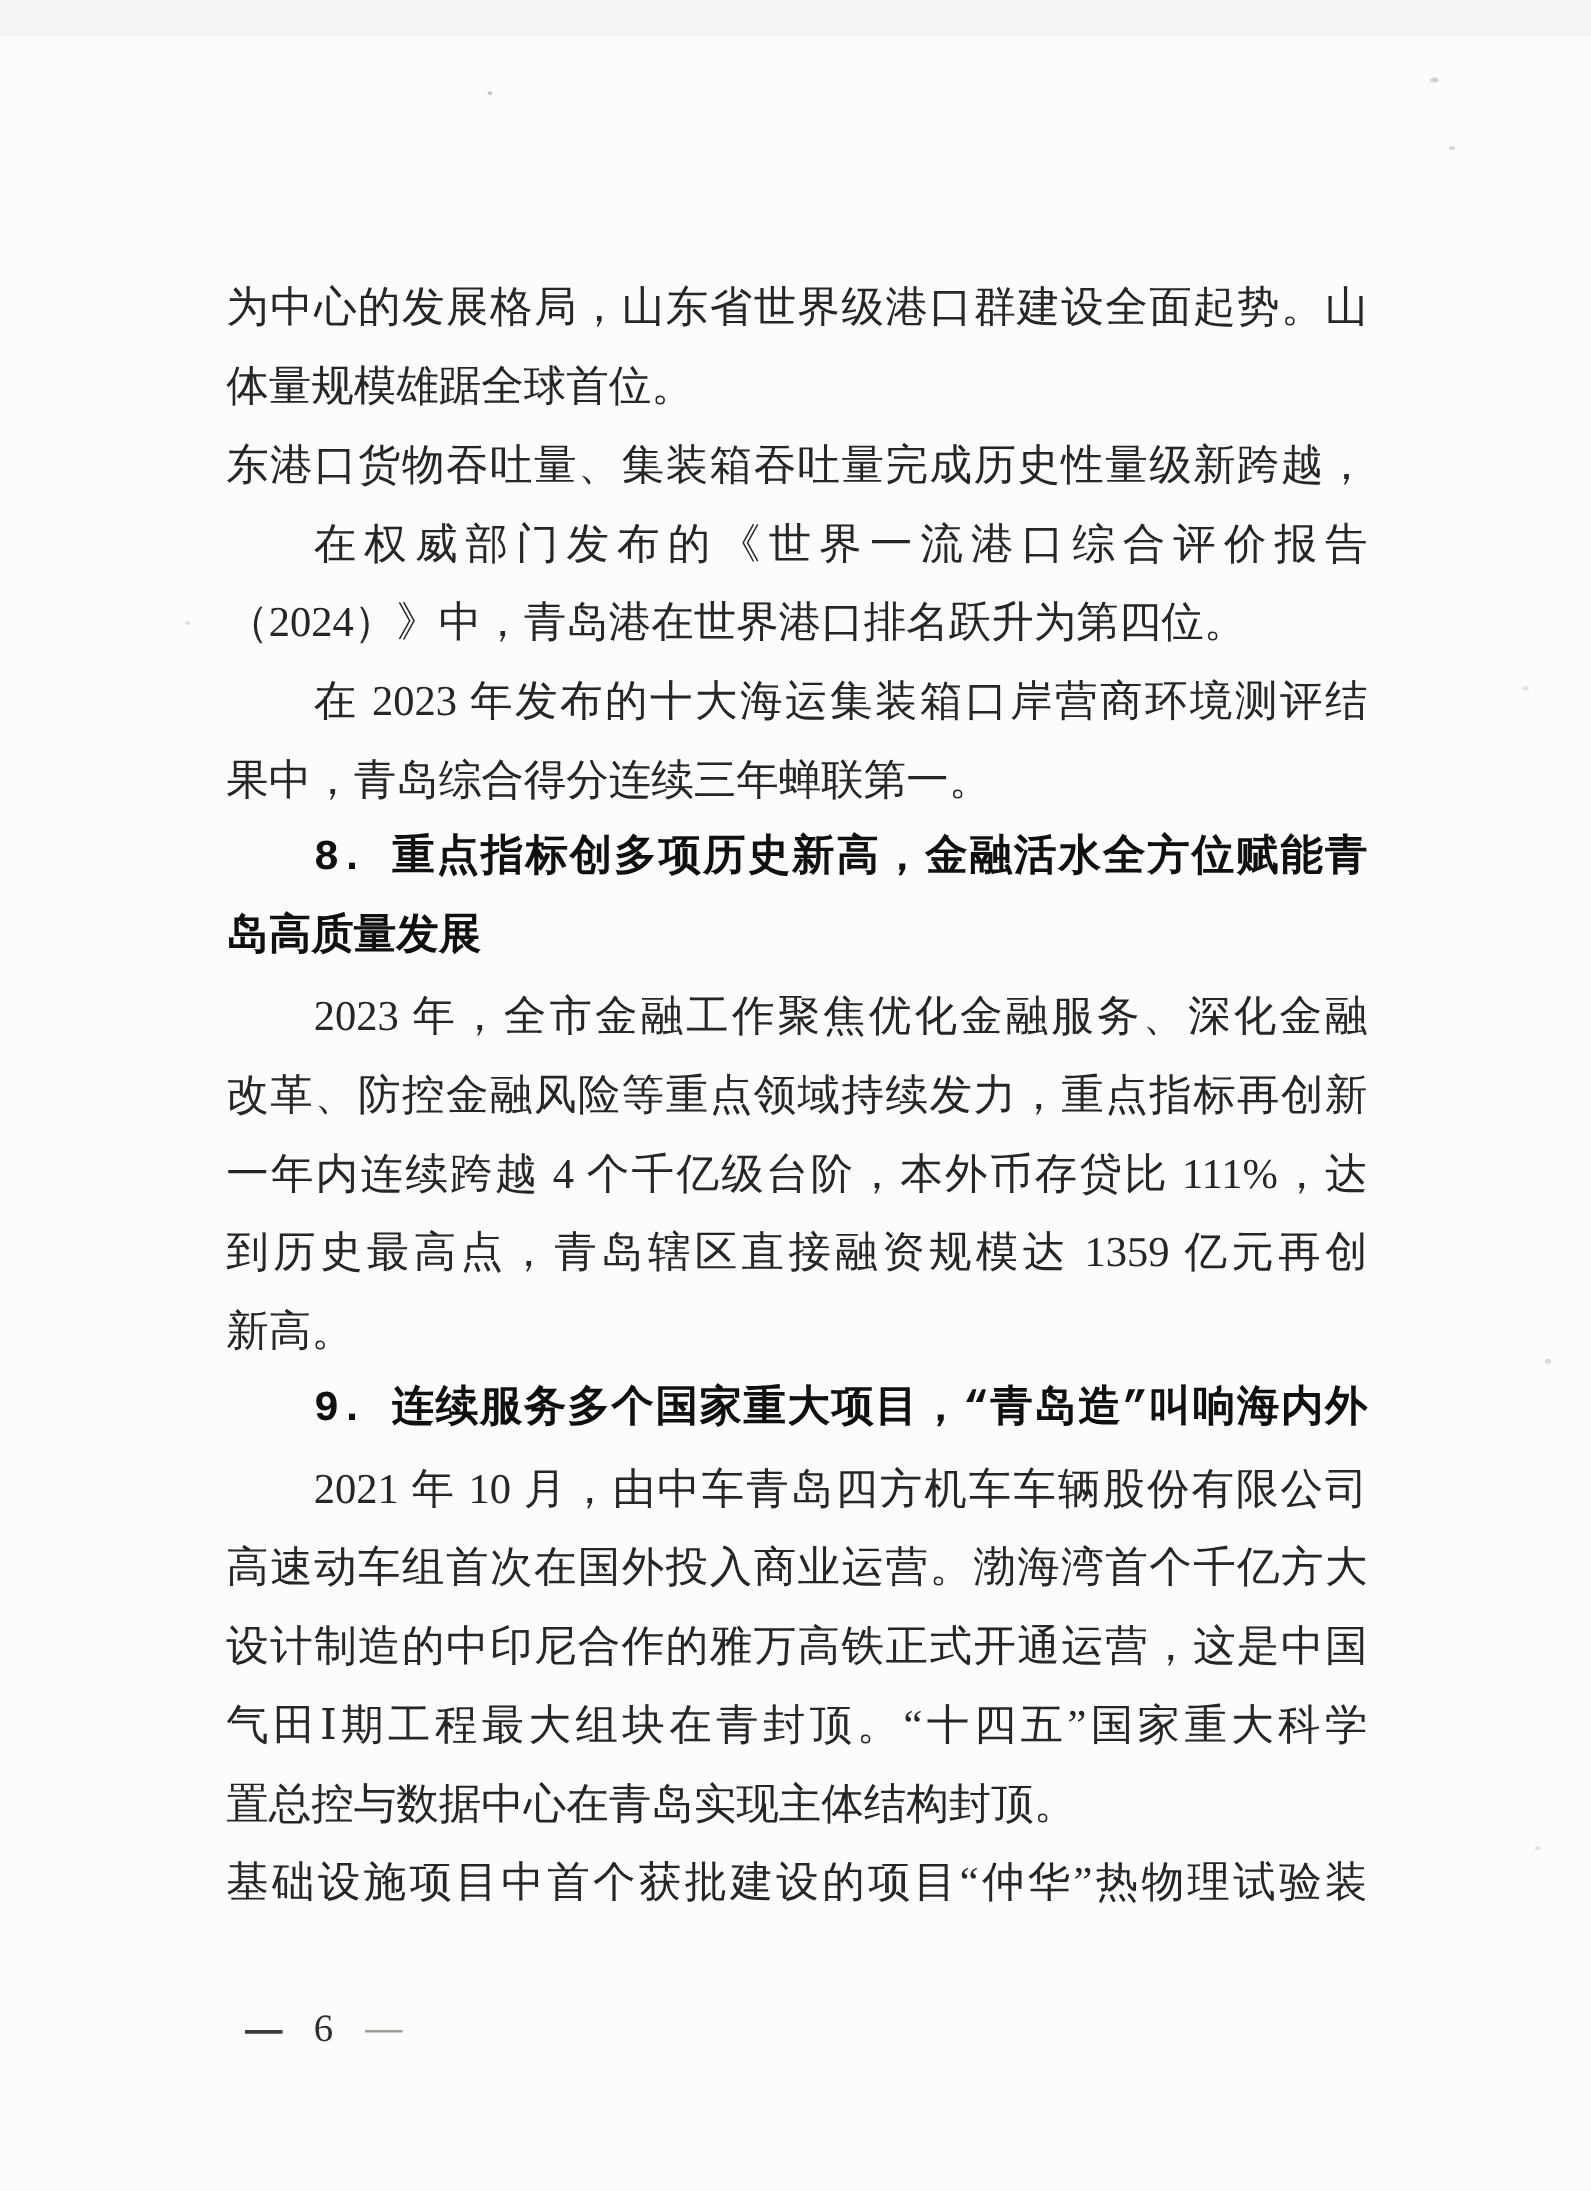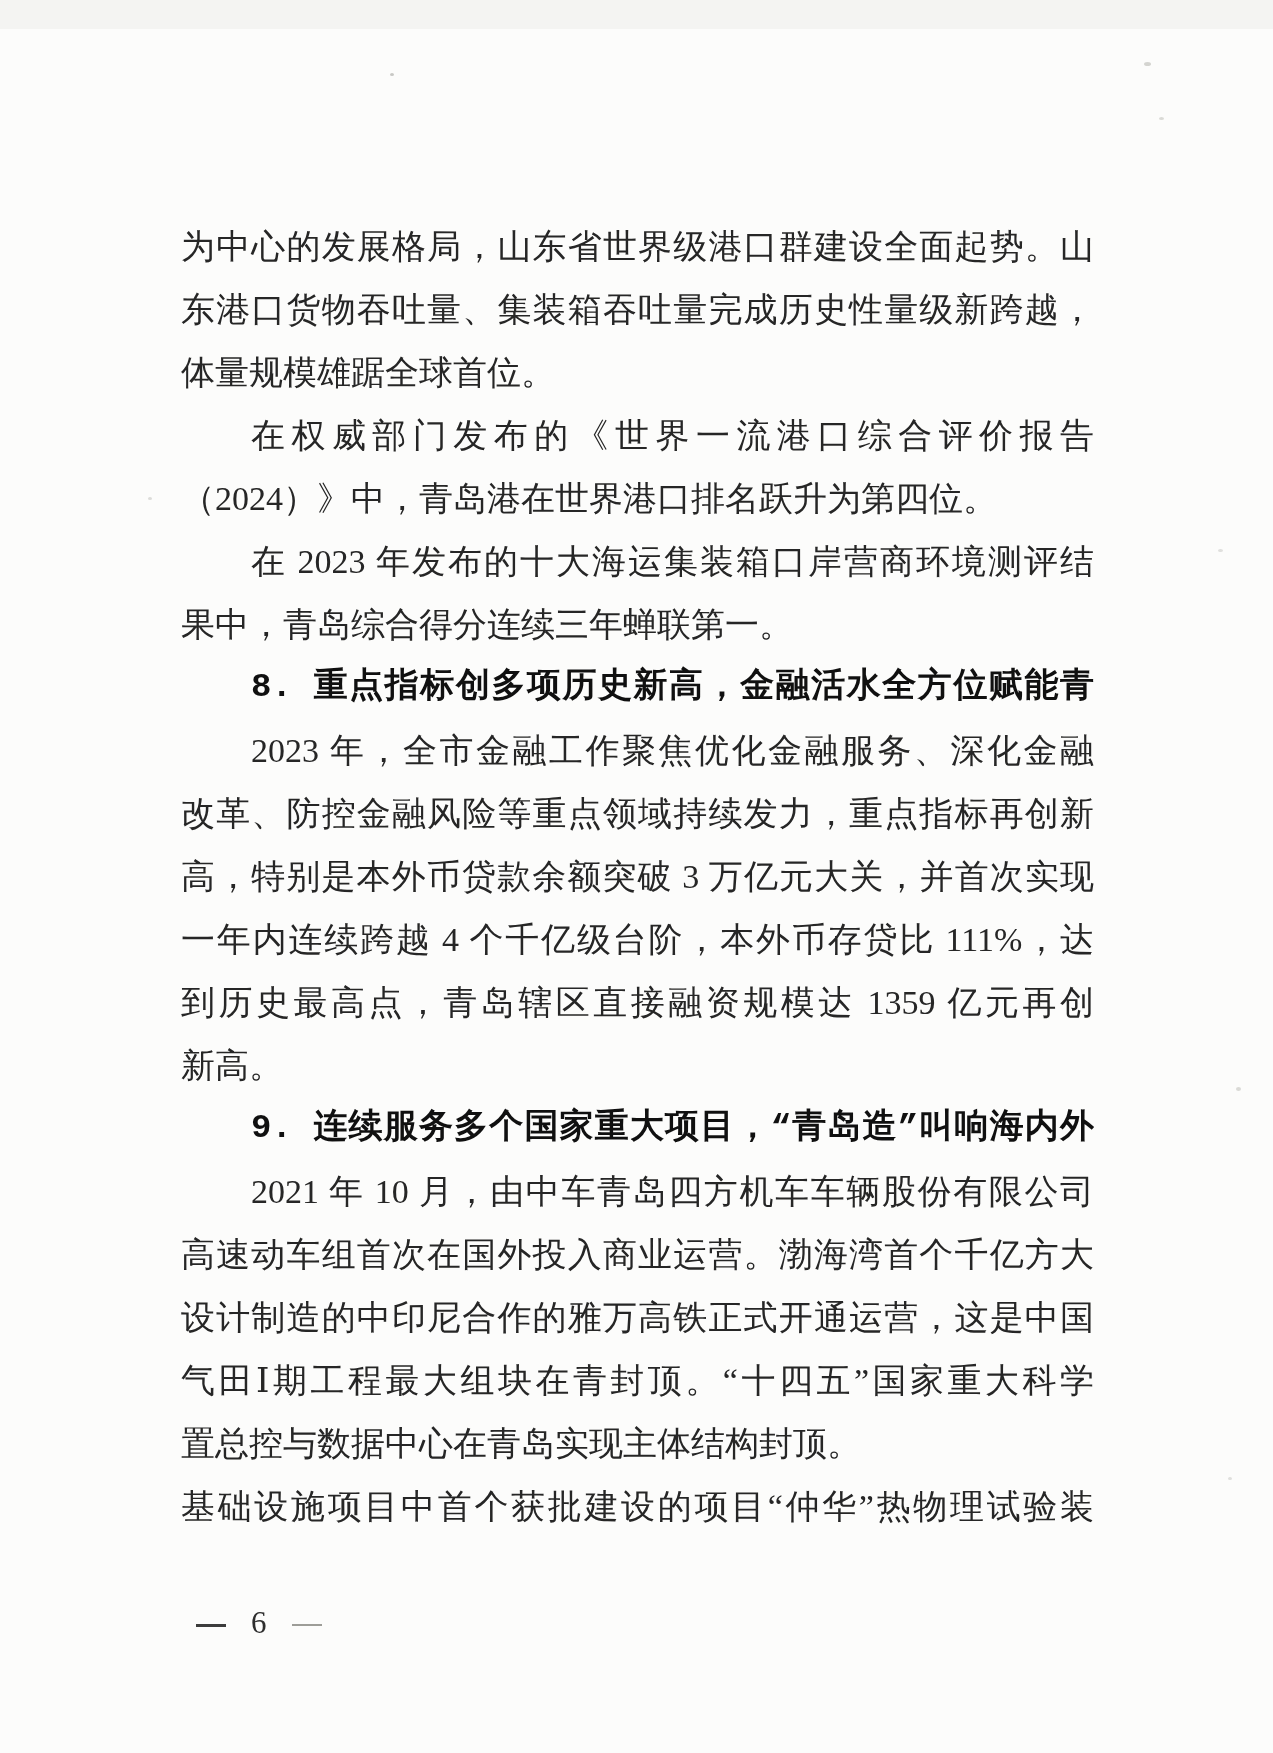--- a/index.html
+++ b/index.html
@@ -48,30 +48,30 @@
       rgba(108,108,98,.45) 0 16px, rgba(0,0,0,0) 16px 39px);
   }
 </style>
 </head>
 <body>
 
 <div class="page">
 
   <div class="text-block">
     <div class="line j">为中心的发展格局，山东省世界级港口群建设全面起势。山</div>
+    <div class="line">体量规模雄踞全球首位。</div>
     <div class="line j">东港口货物吞吐量、集装箱吞吐量完成历史性量级新跨越，</div>
-    <div class="line">体量规模雄踞全球首位。</div>
     <div class="line ind j">在权威部门发布的《世界一流港口综合评价报告</div>
     <div class="line">（2024）》中，青岛港在世界港口排名跃升为第四位。</div>
     <div class="line ind j">在 2023 年发布的十大海运集装箱口岸营商环境测评结</div>
     <div class="line">果中，青岛综合得分连续三年蝉联第一。</div>
     <div class="line ind j bold">8. 重点指标创多项历史新高，金融活水全方位赋能青</div>
+    <div class="line bold">岛高质量发展</div>
     <div class="line ind j">2023 年，全市金融工作聚焦优化金融服务、深化金融</div>
     <div class="line j">改革、防控金融风险等重点领域持续发力，重点指标再创新</div>
-    <div class="line j">高，特别是本外币贷款余额突破 3 万亿元大关，并首次实现</div>
     <div class="line j">一年内连续跨越 4 个千亿级台阶，本外币存贷比 111%，达</div>
     <div class="line j">到历史最高点，青岛辖区直接融资规模达 1359 亿元再创</div>
     <div class="line">新高。</div>
     <div class="line ind j bold">9. 连续服务多个国家重大项目，“青岛造”叫响海内外</div>
     <div class="line ind j">2021 年 10 月，由中车青岛四方机车车辆股份有限公司</div>
     <div class="line j">高速动车组首次在国外投入商业运营。渤海湾首个千亿方大</div>
     <div class="line j">设计制造的中印尼合作的雅万高铁正式开通运营，这是中国</div>
     <div class="line j">气田Ⅰ期工程最大组块在青封顶。“十四五”国家重大科学</div>
     <div class="line">置总控与数据中心在青岛实现主体结构封顶。</div>
     <div class="line j">基础设施项目中首个获批建设的项目“仲华”热物理试验装</div>

